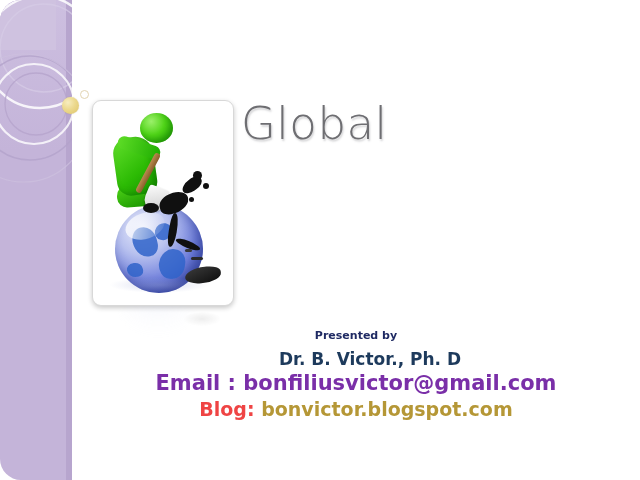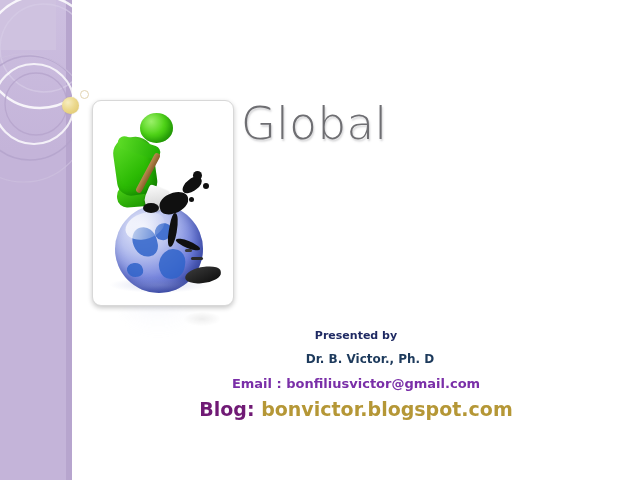--- a/index.html
+++ b/index.html
@@ -1,19 +1,19 @@
 <!DOCTYPE html>
 <html><head>
 <meta charset="utf-8">
 <style>
   html,body{margin:0;padding:0;background:#ffffff;}
   body{width:640px;height:480px;overflow:hidden;
        font-family:"Liberation Sans",sans-serif;}
 
-  .slide{position:relative;width:640px;height:480px;background:#ffffff;overflow:hidden;}
+  .slide{position:relative;width:640px;height:480px;background:#ffffff;overflow:hidden;border-radius:21px;}
 
   
   .band{position:absolute;left:0;top:0;width:72px;height:480px;
         background:#c4b4d9;overflow:hidden;}
   .band-edge{position:absolute;left:66px;top:0;width:6px;height:480px;
              background:#b7a5ce;}
   .band-block{position:absolute;left:0;top:0;width:56px;height:50px;
               background:#cfc2e0;}
   .band-wash{position:absolute;left:0;top:0;width:72px;height:150px;
              background:linear-gradient(180deg,#cdbfe0 0%,#c4b4d9 100%);}
@@ -99,24 +99,24 @@
   .rf-globe{position:absolute;left:22px;top:-6px;width:88px;height:40px;border-radius:50%;
             background:radial-gradient(ellipse at 50% 0%,#cfd6f2,rgba(255,255,255,0) 72%);}
   .rf-oil{position:absolute;left:92px;top:6px;width:36px;height:14px;border-radius:55% 45% 50% 50%;
           background:radial-gradient(ellipse at center,#6e6e6e,rgba(255,255,255,0) 75%);}
 
   
   .subtitle{position:absolute;left:72px;top:324px;width:568px;text-align:center;
             font-family:"DejaVu Sans",sans-serif;font-weight:bold;}
   .sub-line{white-space:nowrap;}
   .l1{font-size:11px;line-height:23px;color:#1f2a63;}
-  .l2{font-size:12px;line-height:24px;color:#1d3a5c;padding-left:28px;}
-  .l3{font-size:13px;line-height:25px;color:#7a2fa8;}
+  .l2{font-size:17px;line-height:24px;color:#1d3a5c;padding-left:28px;}
+  .l3{font-size:21px;line-height:25px;color:#7a2fa8;}
   .l4{font-size:19px;line-height:26px;}
-  .blog-label{color:#701a75;margin-top:8px;}
+  .blog-label{color:#ef4444;margin-top:8px;}
   .blog-url{color:#b59736;}
 </style>
 </head>
 <body>
 
 <div class="slide">
 
   <div class="band">
     <div class="band-wash"></div>
     <div class="band-block"></div>

